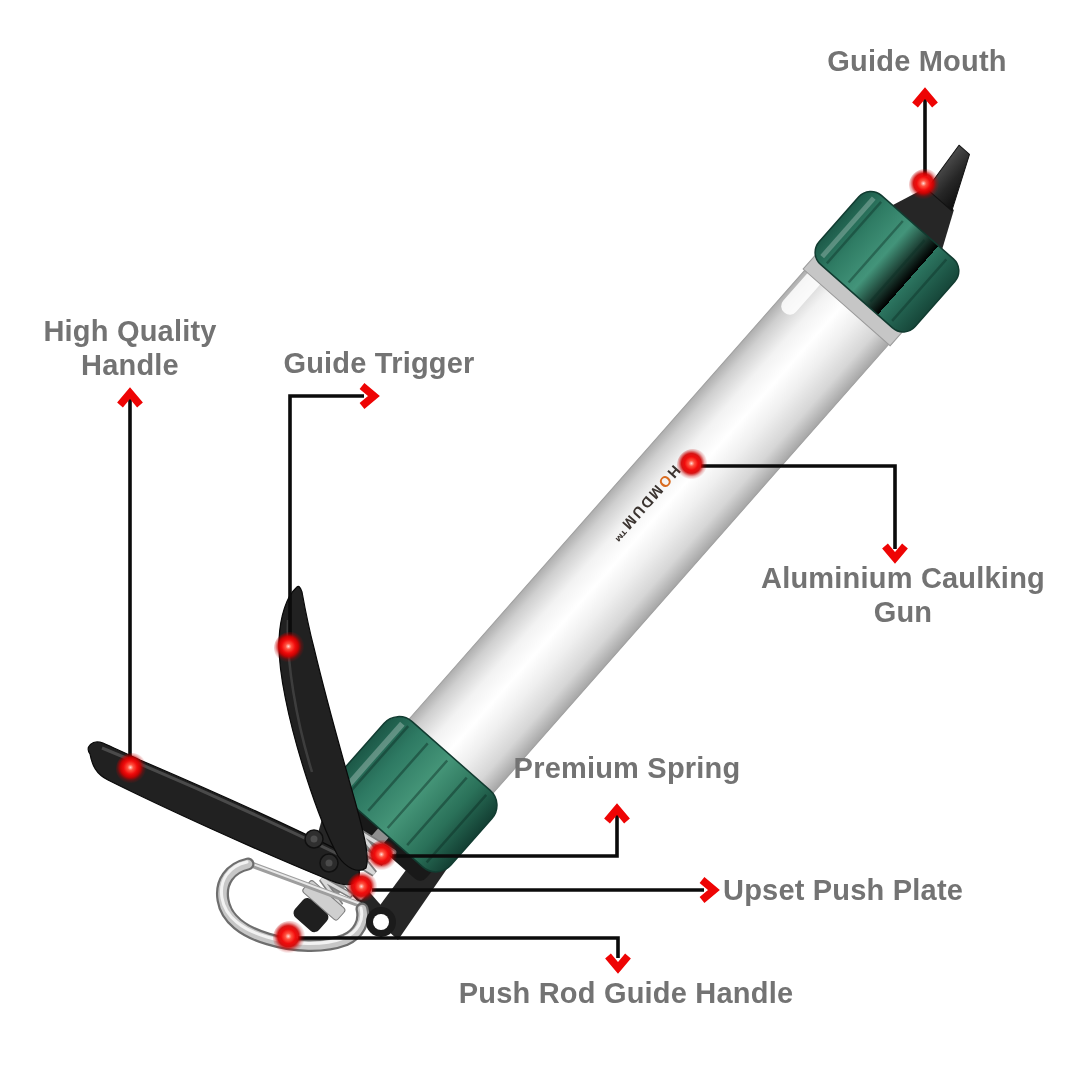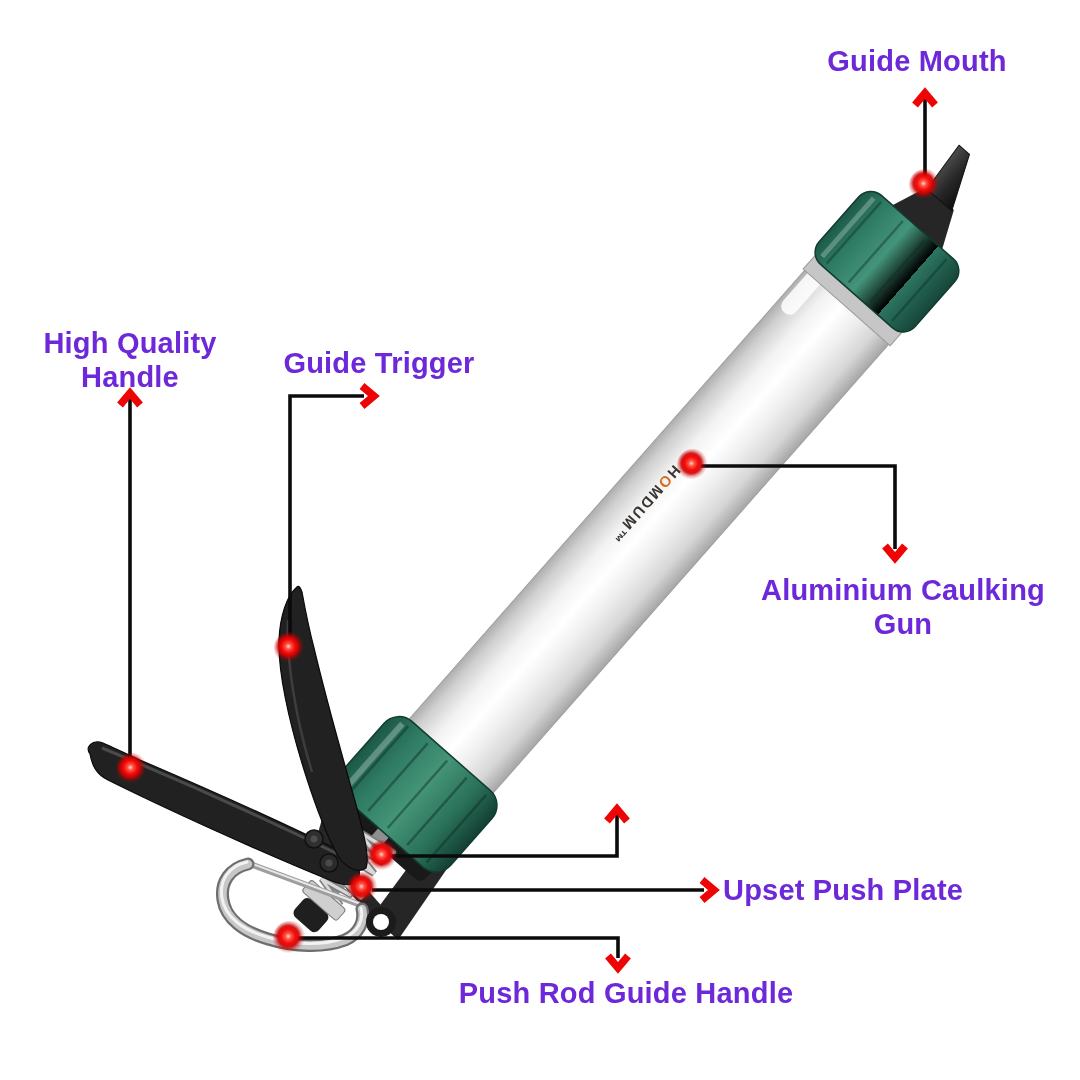--- a/index.html
+++ b/index.html
@@ -4,27 +4,27 @@
 <style>
   html,body{margin:0;padding:0;background:#ffffff;}
   body{width:1080px;height:1080px;overflow:hidden;}
   .stage{position:relative;width:1080px;height:1080px;background:#ffffff;font-family:"Liberation Sans",sans-serif;}
   svg.art{position:absolute;left:0;top:0;}
   .label{
     position:absolute;
     font-weight:700;
     font-size:29px;
     line-height:34px;
-    color:#6d28d9;
+    color:#737373;
     text-align:center;
     white-space:nowrap;
     letter-spacing:0.2px;
   }
   .label.center{transform:translateX(-50%);}
-  .label.wrap{white-space:normal;margin-top:12px;}
+  .label.wrap{white-space:normal;}
 </style>
 </head>
 <body>
 
 <div class="stage">
 
   <svg class="art" width="1080" height="1080" viewBox="0 0 1080 1080">
     <defs>
       <linearGradient id="barrelGrad" x1="0" y1="0" x2="0" y2="1">
         <stop offset="0" stop-color="#aeaeae"></stop>
@@ -175,18 +175,19 @@
   </svg>
 
   <div class="label center" style="left:917px;top:44px;">Guide Mouth</div>
 
   <div class="label center wrap" style="left:130px;top:314px;width:185px;">High Quality Handle</div>
 
   <div class="label center" style="left:379px;top:346px;">Guide Trigger</div>
 
   <div class="label center wrap" style="left:903px;top:561px;width:290px;">Aluminium Caulking Gun</div>
 
+  <div class="label center" style="left:627px;top:751px;">Premium Spring</div>
 
   <div class="label" style="left:723px;top:873px;">Upset Push Plate</div>
 
   <div class="label center" style="left:626px;top:976px;">Push Rod Guide Handle</div>
 
 </div>
 
 </body></html>

